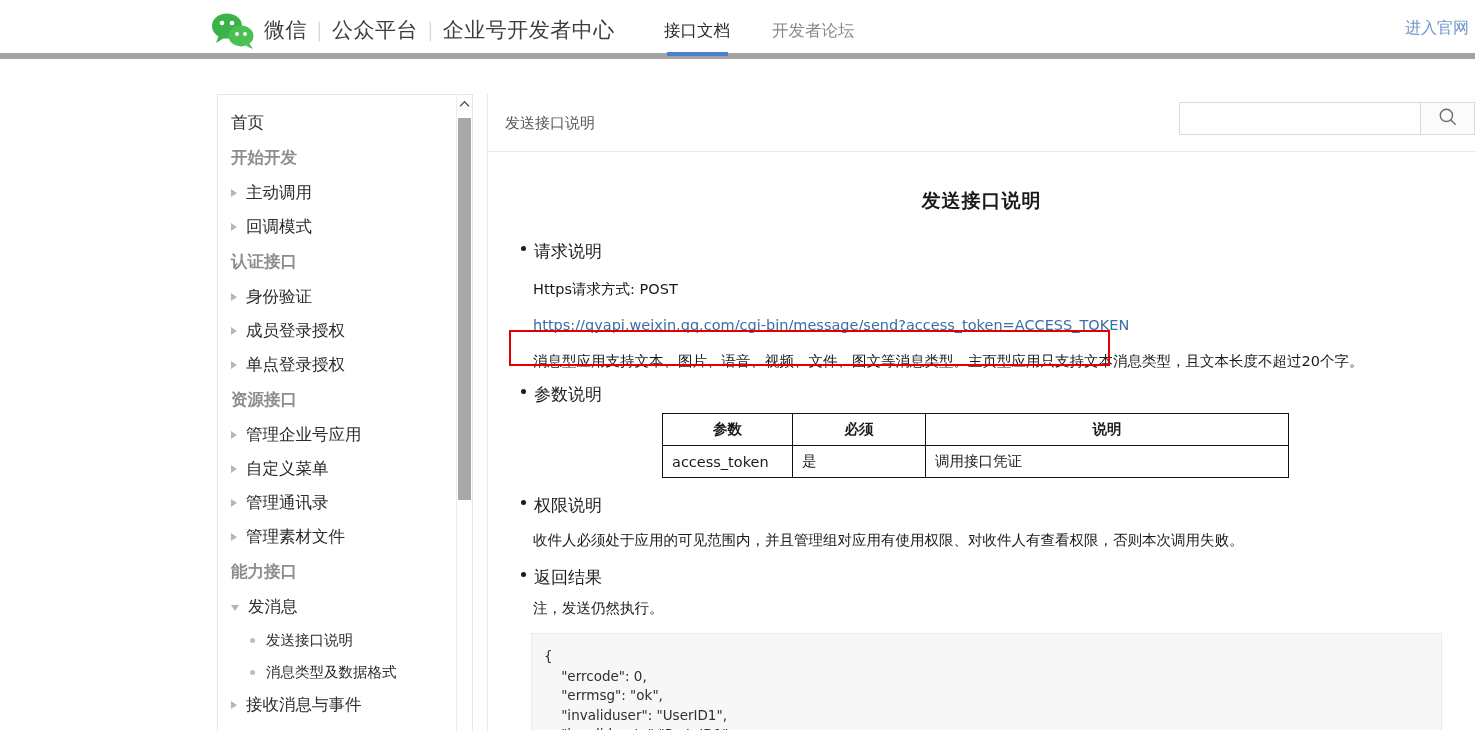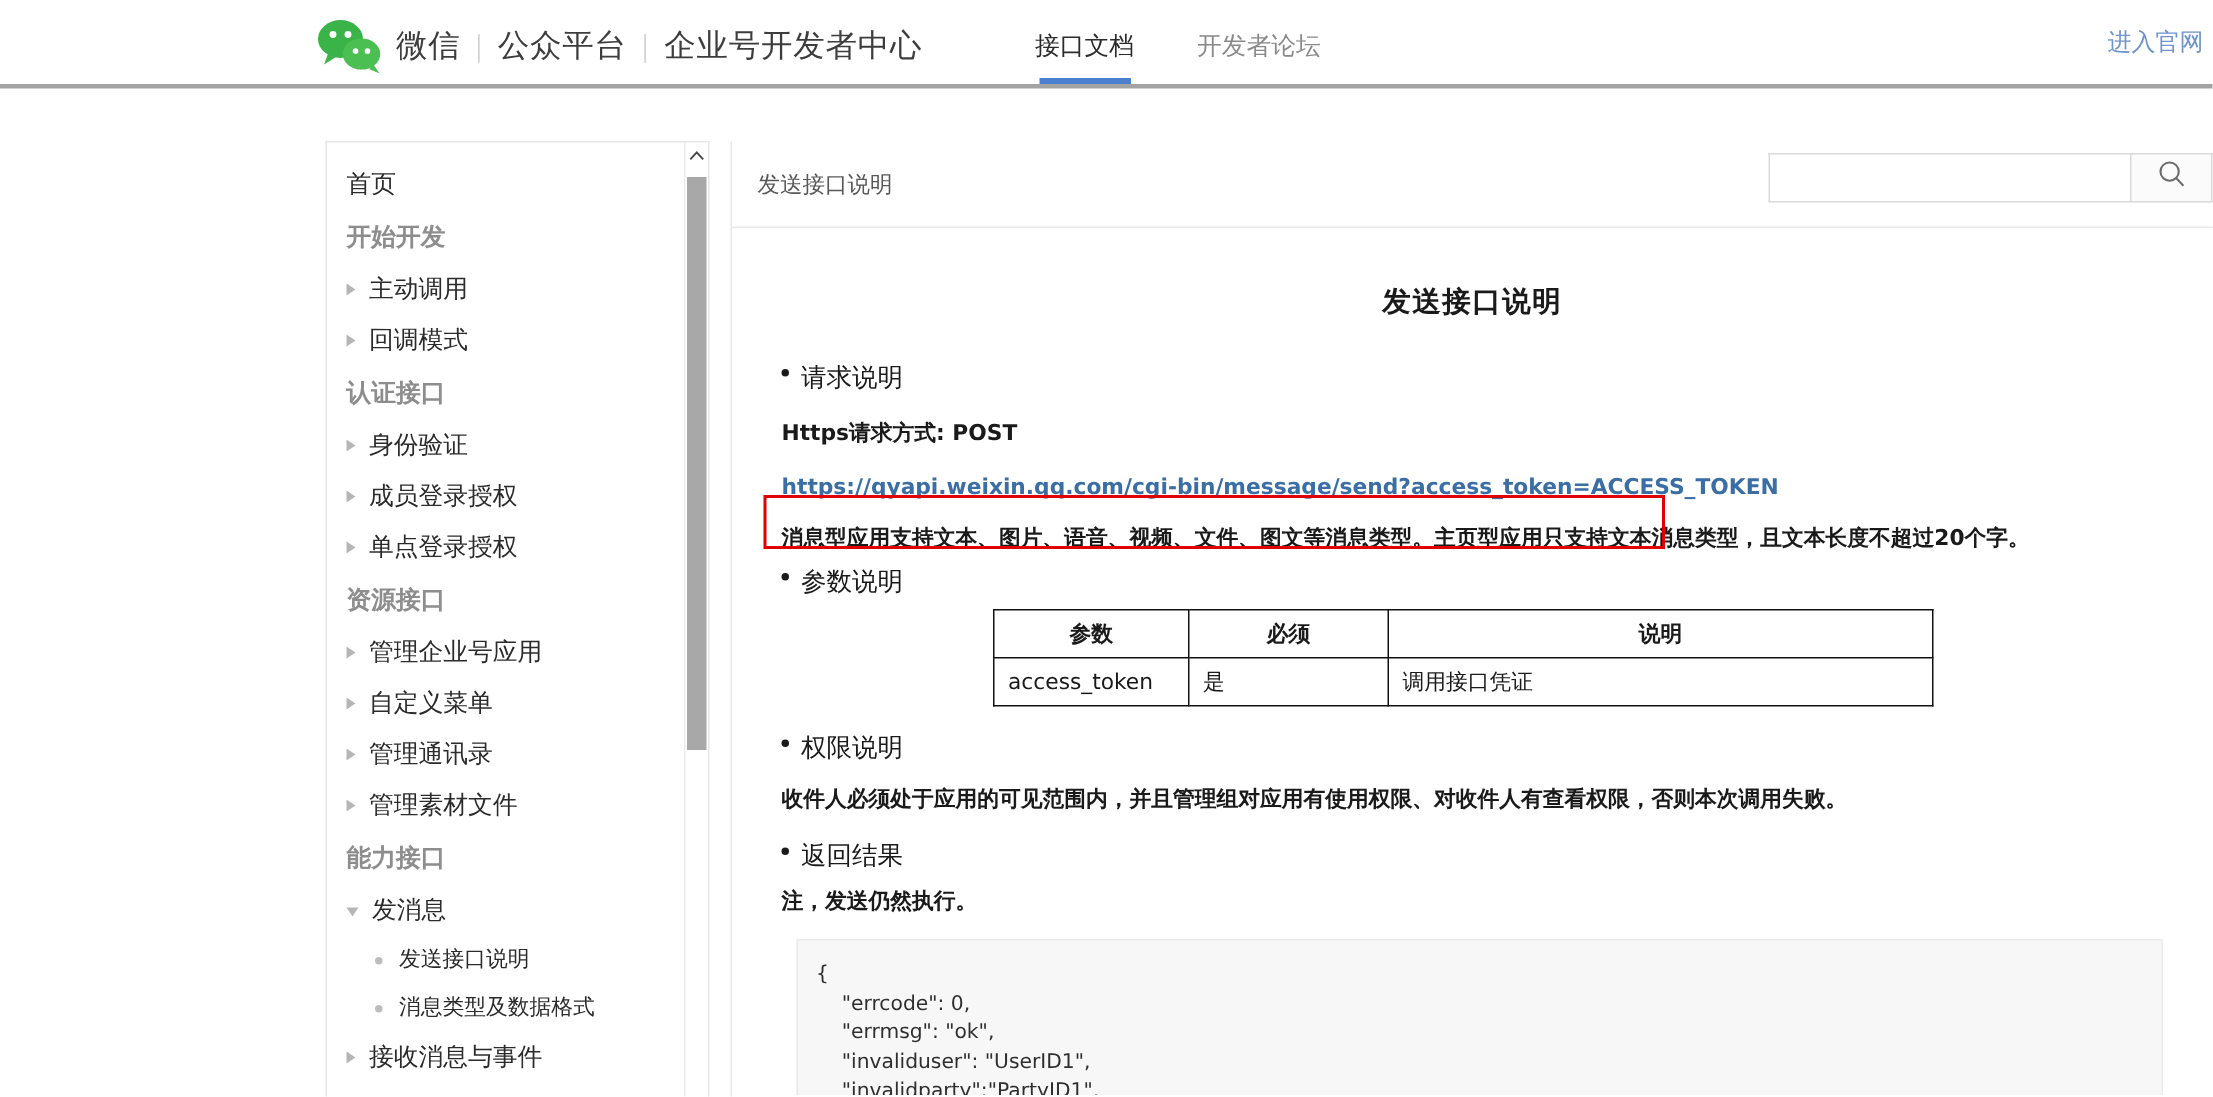--- a/index.html
+++ b/index.html
@@ -9,21 +9,21 @@
     overflow: hidden;
     background: #ffffff;
     font-family: "Liberation Sans", "DejaVu Sans", sans-serif;
   }
 
   
   #top-header {
     position: absolute; left: 0; top: 0;
     width: 1475px; height: 59px;
     background: #ffffff;
-    border-bottom: 3px solid #a3a3a3;
+    border-bottom: 6px solid #a3a3a3;
   }
   #brand {
     position: absolute; left: 209px; top: 6px;
     display: flex; align-items: center; height: 48px;
   }
   #wechat-logo { width: 48px; height: 40px; position: relative; flex: 0 0 auto; }
   #brand-text {
     margin-left: 7px;
     font-size: 21px;
     color: #333333;
@@ -35,21 +35,21 @@
     color: #c8c8c8;
     font-weight: 300;
     padding: 0 9px;
     font-size: 19px;
   }
   #brand-text .b1 { color: #3d3d3d; }
   #brand-text .b2 { color: #3d3d3d; }
   #brand-text .b3 { color: #3d3d3d; }
 
   #main-nav {
-    position: absolute; left: 690px; top: 0;
+    position: absolute; left: 664px; top: 0;
     height: 59px; display: flex; align-items: flex-start;
   }
   .nav-tab {
     position: relative;
     font-size: 16.5px;
     padding: 20px 0 0 0;
     margin-right: 42px;
     color: #8a8a8a;
     cursor: pointer;
     white-space: nowrap;
@@ -237,23 +237,22 @@
     position: absolute;
     left: 33px; top: 6px;
     width: 5px; height: 5px;
     border-radius: 50%;
     background: #1a1a1a;
   }
   .para {
     font-size: 14.5px;
     color: #1a1a1a;
     padding-left: 33px;
-    margin: 0;
+    margin: 12px;
     line-height: 28px;
-    font-weight: bold;
   }
   .para.tight { line-height: 20px; }
 
   #url-highlight {
     position: absolute;
     left: 509px; top: 270px;
     width: 601px; height: 36px;
     border: 2px solid #e00000;
     pointer-events: none;
   }

